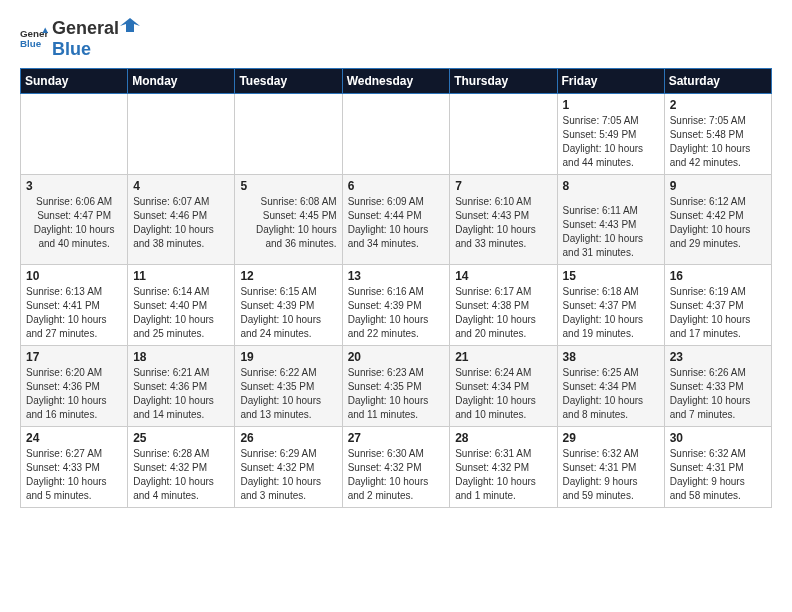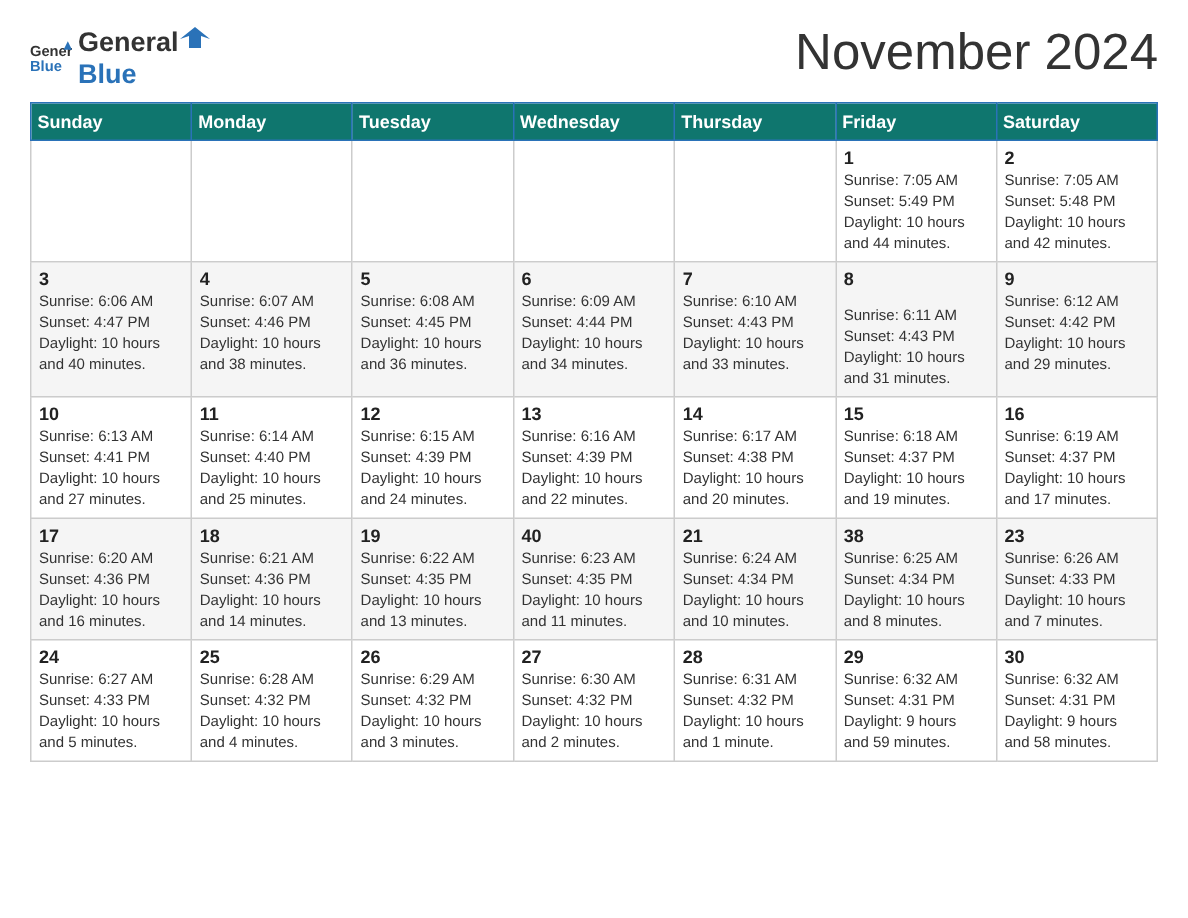--- a/index.html
+++ b/index.html
@@ -29,21 +29,21 @@
     }
     .title-area { text-align: right; }
     .month-title { font-size: 34px; color: #333; font-weight: normal; }
     .location { font-size: 14px; color: #555; }
     .calendar {
       width: 100%;
       border-collapse: collapse;
       font-size: 11px;
     }
     .calendar th {
-      background: #0f766e;
+      background: #0f172a;
       color: #fff;
       padding: 5px 4px;
       text-align: left;
       font-size: 12px;
       font-weight: bold;
       border: 1px solid #2a72b8;
     }
     .calendar td {
       border: 1px solid #ccc;
       vertical-align: top;
@@ -91,21 +91,20 @@
       <div style="display:flex; align-items:baseline; gap:0;">
         <span class="logo-text-general">General</span>
         <svg width="20" height="18" viewBox="0 0 20 18" style="margin:0 1px;">
           <polygon points="10,2 20,10 14,8 14,16 6,16 6,8 0,10" fill="#2a72b8"></polygon>
         </svg>
       </div>
       <div class="logo-text-blue">Blue</div>
     </div>
   </div>
   <div class="title-area">
-    <div class="month-title">November 2024</div>
   </div>
 </div>
 
 <table class="calendar">
   <thead>
     <tr>
     <th>Sunday</th>
         <th>Monday</th>
         <th>Tuesday</th>
         <th>Wednesday</th>
@@ -132,35 +131,35 @@
           <span class="day-num">2</span>
           <div class="day-info" style="white-space: pre-line;">Sunrise: 7:05 AM
 Sunset: 5:48 PM
 Daylight: 10 hours
 and 42 minutes.</div>
         </td>
       </tr>
       <tr class="row-even">
         <td>
           <span class="day-num">3</span>
-          <div class="day-info" style="white-space: pre-line;">Sunrise: 6:06 AM
+          <div class="day-info" style="white-space: pre-line; text-align: center;">Sunrise: 6:06 AM
 Sunset: 4:47 PM
 Daylight: 10 hours
 and 40 minutes.</div>
         </td>
         <td>
           <span class="day-num">4</span>
           <div class="day-info" style="white-space: pre-line;">Sunrise: 6:07 AM
 Sunset: 4:46 PM
 Daylight: 10 hours
 and 38 minutes.</div>
         </td>
         <td>
           <span class="day-num">5</span>
-          <div class="day-info" style="white-space: pre-line;">Sunrise: 6:08 AM
+          <div class="day-info" style="white-space: pre-line; text-align: right;">Sunrise: 6:08 AM
 Sunset: 4:45 PM
 Daylight: 10 hours
 and 36 minutes.</div>
         </td>
         <td>
           <span class="day-num">6</span>
           <div class="day-info" style="white-space: pre-line;">Sunrise: 6:09 AM
 Sunset: 4:44 PM
 Daylight: 10 hours
 and 34 minutes.</div>
@@ -254,21 +253,21 @@
 and 14 minutes.</div>
         </td>
         <td>
           <span class="day-num">19</span>
           <div class="day-info" style="white-space: pre-line;">Sunrise: 6:22 AM
 Sunset: 4:35 PM
 Daylight: 10 hours
 and 13 minutes.</div>
         </td>
         <td>
-          <span class="day-num">40</span>
+          <span class="day-num">20</span>
           <div class="day-info" style="white-space: pre-line;">Sunrise: 6:23 AM
 Sunset: 4:35 PM
 Daylight: 10 hours
 and 11 minutes.</div>
         </td>
         <td>
           <span class="day-num">21</span>
           <div class="day-info" style="white-space: pre-line;">Sunrise: 6:24 AM
 Sunset: 4:34 PM
 Daylight: 10 hours

